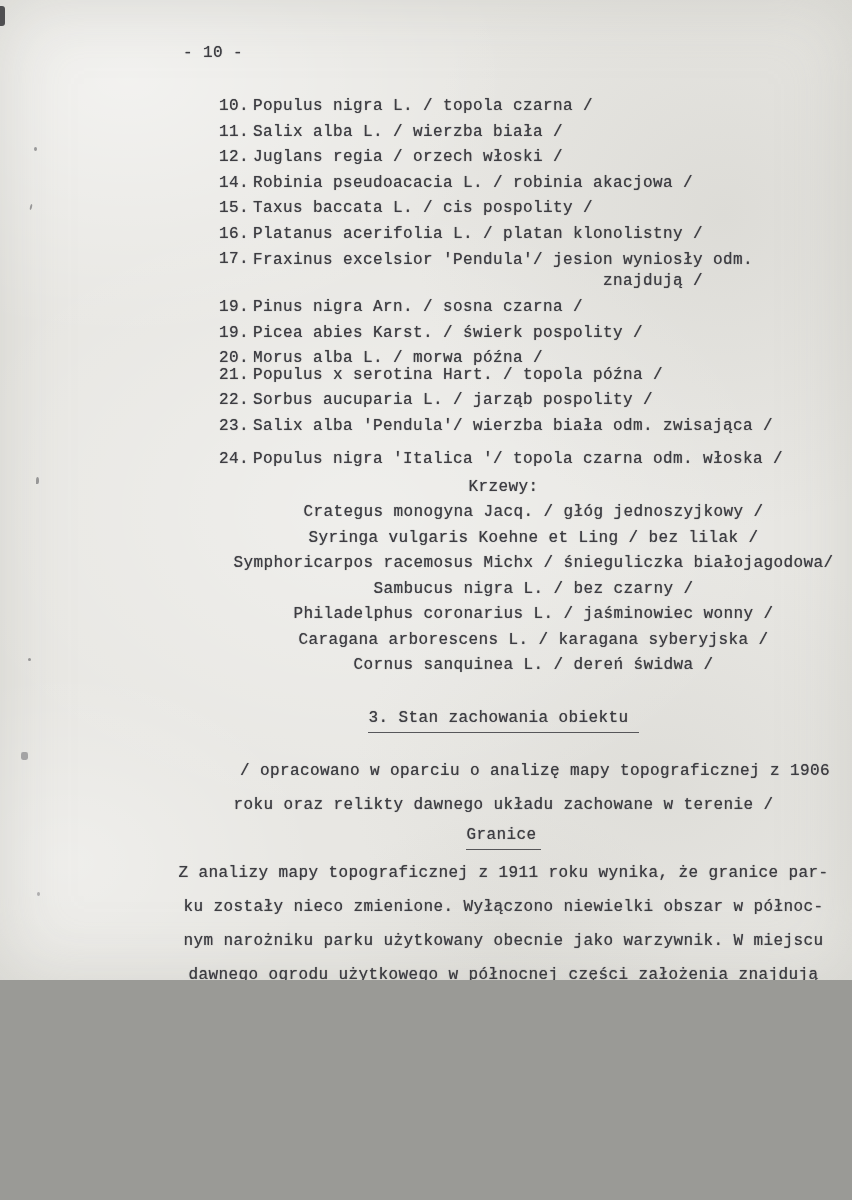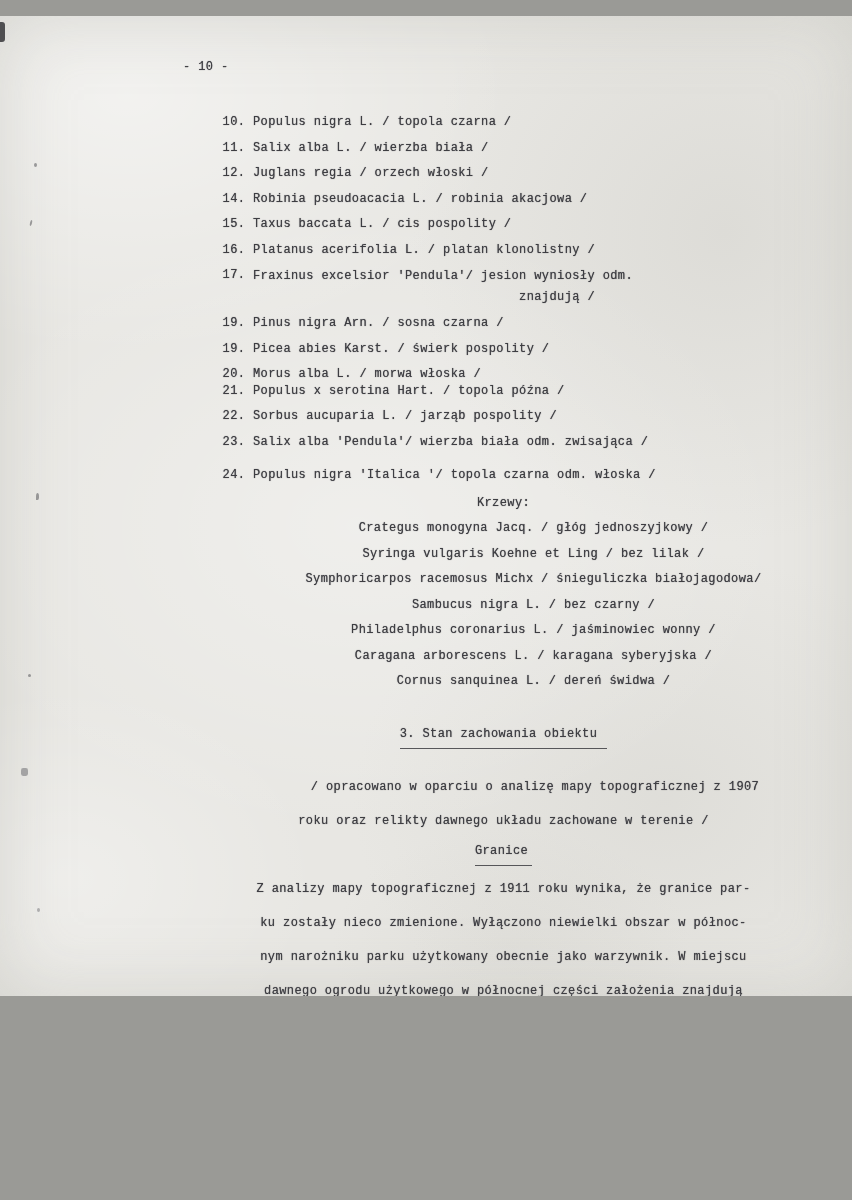--- a/index.html
+++ b/index.html
@@ -1,33 +1,33 @@
 <!DOCTYPE html>
 <html><head>
 <meta charset="utf-8">
 <style>
   * { margin: 0; padding: 0; box-sizing: border-box; }
   html, body { background: #9a9a96; }
   .page {
     position: relative;
     width: 852px;
     height: 980px;
-    margin: 16px auto;
+    margin: 0 auto;
     overflow: hidden;
     background:
       radial-gradient(ellipse 620px 420px at 15% 8%,  rgba(255,255,255,0.45), transparent 62%),
       radial-gradient(ellipse 520px 520px at 85% 22%, rgba(203,202,196,0.38), transparent 60%),
       radial-gradient(ellipse 720px 520px at 42% 52%, rgba(255,255,255,0.32), transparent 60%),
       radial-gradient(ellipse 520px 420px at 78% 80%, rgba(206,205,199,0.36), transparent 60%),
       radial-gradient(ellipse 420px 320px at 8% 88%,  rgba(255,255,255,0.30), transparent 60%),
       radial-gradient(ellipse 300px 200px at 60% 95%, rgba(210,209,203,0.30), transparent 60%),
       #e8e7e3;
     box-shadow: inset 0 0 70px rgba(176,174,167,0.35);
     font-family: "Liberation Mono", "DejaVu Sans Mono", monospace;
-    font-size: 12px;
+    font-size: 16px;
     letter-spacing: 0.4px;
     color: #3d3d42;
   }
   .ink { text-shadow: 0 0 0.9px rgba(52,52,58,0.8); }
 
   .pageno {
     position: absolute;
     top: 44px;
     left: 183px;
     white-space: pre;
@@ -151,21 +151,21 @@
       <div class="row mt3">
         <span class="num">19.</span>
           <span class="t">Pinus nigra Arn. / sosna czarna /</span>
       </div>
       <div class="row">
         <span class="num">19.</span>
           <span class="t">Picea abies Karst. / świerk pospolity /</span>
       </div>
       <div class="row">
         <span class="num">20.</span>
-          <span class="t">Morus alba L. / morwa włoska /</span>
+          <span class="t">Morus alba L. / morwa późna /</span>
       </div>
       <div class="row up9">
         <span class="num">21.</span>
           <span class="t">Populus x serotina Hart. / topola późna /</span>
       </div>
       <div class="row">
         <span class="num">22.</span>
           <span class="t">Sorbus aucuparia L. / jarząb pospolity /</span>
       </div>
       <div class="row">
@@ -187,21 +187,21 @@
         <li>Sambucus nigra L. / bez czarny /</li>
         <li>Philadelphus coronarius L. / jaśminowiec wonny /</li>
         <li>Caragana arborescens L. / karagana syberyjska /</li>
         <li>Cornus sanquinea L. / dereń świdwa /</li>
       </ul>
     </div>
 
     <div class="section ink">
       <div class="heading">3. Stan zachowania obiektu</div>
       <p class="intro">
-        <span class="line indent">/ opracowano w oparciu o analizę mapy topograficznej z 1907</span>
+        <span class="line indent">/ opracowano w oparciu o analizę mapy topograficznej z 1906</span>
         <span class="line">roku oraz relikty dawnego układu zachowane w terenie /</span>
       </p>
       <div class="subheading">Granice</div>
       <div class="bodytext">
         <div class="bline">Z analizy mapy topograficznej z 1911 roku wynika, że granice par-</div>
         <div class="bline">ku zostały nieco zmienione. Wyłączono niewielki obszar w północ-</div>
         <div class="bline">nym narożniku parku użytkowany obecnie jako warzywnik. W miejscu</div>
         <div class="bline">dawnego ogrodu użytkowego w północnej części założenia znajdują</div>
         <div class="bline">się pola uprawne.</div>
       </div>

